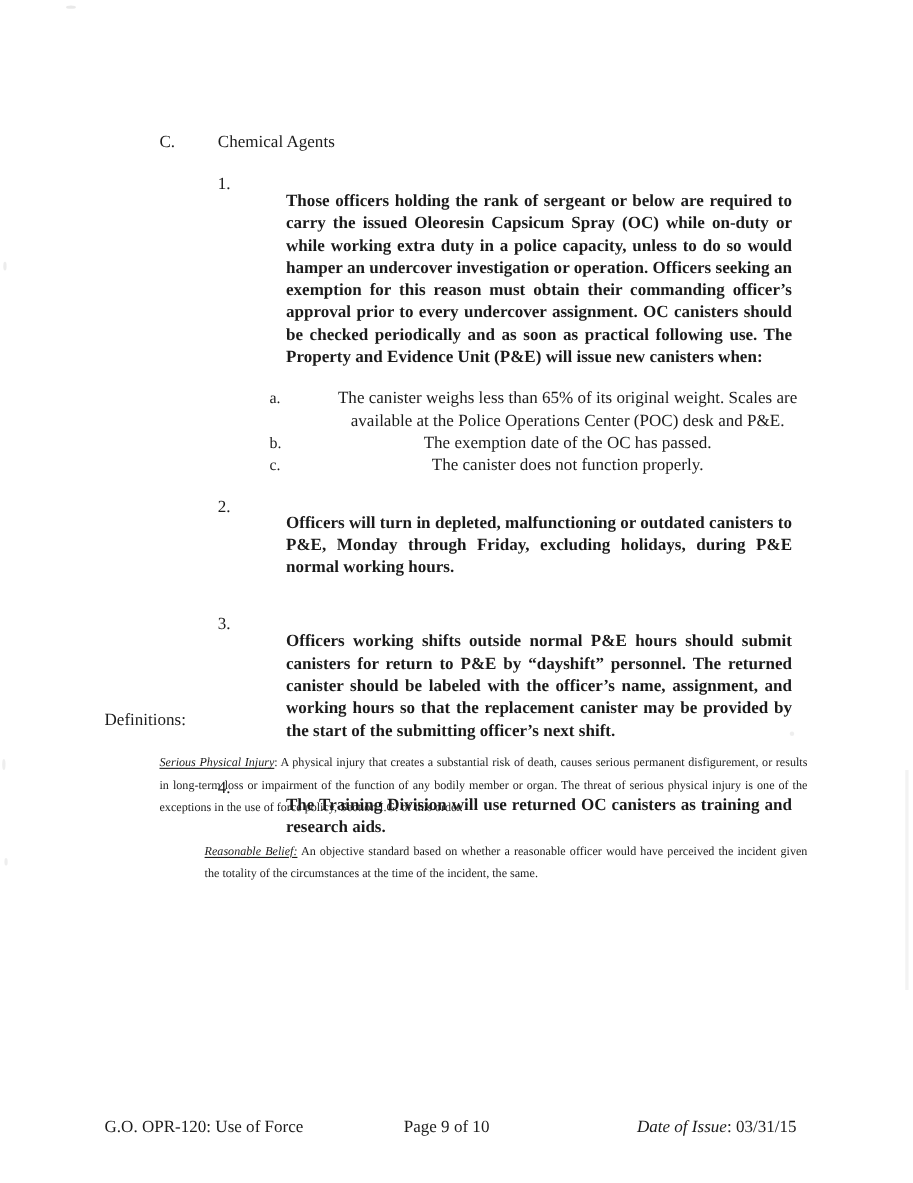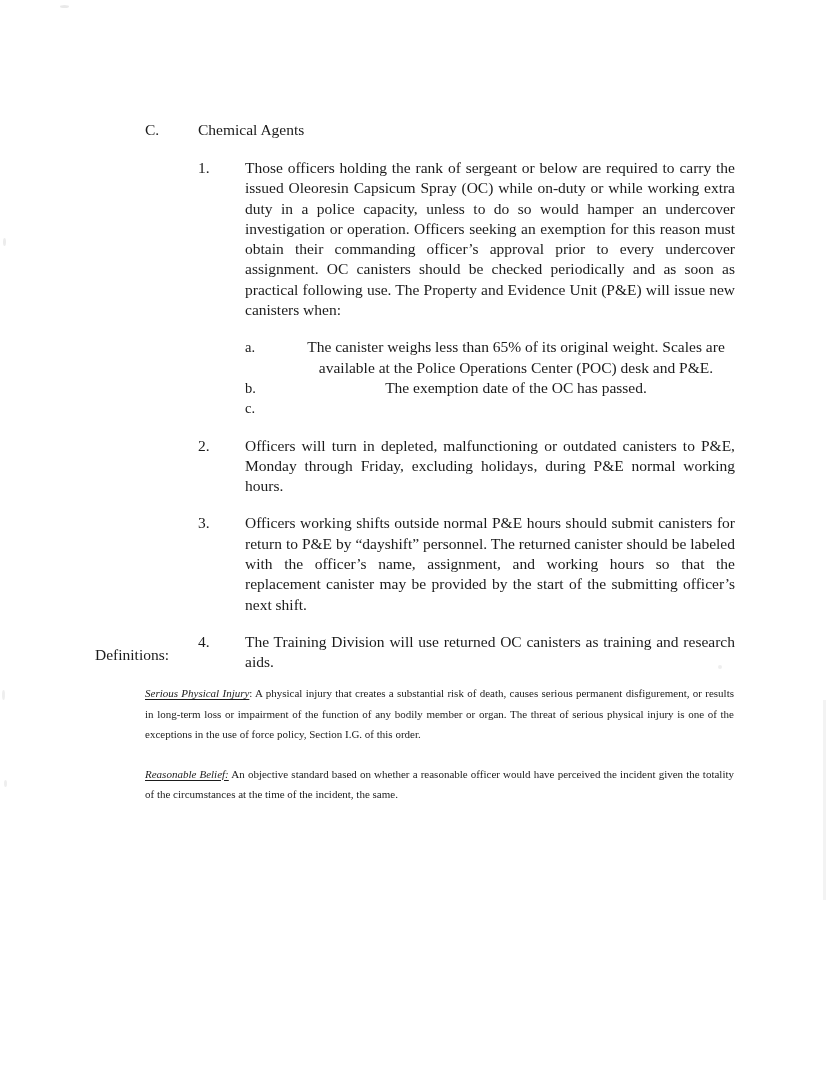--- a/index.html
+++ b/index.html
@@ -66,21 +66,22 @@
     line-height: 20.3px;
   }
   .num-body {
     flex: 1 1 auto;
     font-size: 15.5px;
     line-height: 20.3px;
     text-align: justify;
     text-justify: inter-word;
   }
   .num-body > p {
-    margin: 0;
+    margin: 15px;
+    font-weight: bold;
   }
 
   
   .sublist {
     margin-top: 17px;
   }
   .subitem {
     display: flex;
   }
   .sub-marker {
@@ -111,21 +112,21 @@
     top: 683px;
     width: 589px;
   }
   .def-para {
     font-size: 11px;
     line-height: 20.6px;
     text-align: justify;
     text-justify: inter-word;
     margin: 0 0 19px 0;
   }
-  .def-para:last-child { margin-bottom: 0; }
+  .def-para:last-child { margin-bottom: 0; margin-left: 41px; }
   .def-term {
     font-style: italic;
     text-decoration: underline;
     text-underline-offset: 2px;
   }
 
   
   .footer {
     position: absolute;
     left: 95px;
@@ -181,20 +182,21 @@
             <div class="subitem">
               <div class="sub-marker">a.</div>
               <div class="sub-body">The canister weighs less than 65% of its original weight. Scales are available at the Police Operations Center (POC) desk and P&amp;E.</div>
             </div>
             <div class="subitem">
               <div class="sub-marker">b.</div>
               <div class="sub-body">The exemption date of the OC has passed.</div>
             </div>
             <div class="subitem">
               <div class="sub-marker">c.</div>
+              <div class="sub-body">The canister does not function properly.</div>
             </div>
           </div>
         </div>
       </div>
       <div class="numitem">
         <div class="num-marker">2.</div>
         <div class="num-body">
           <p>Officers will turn in depleted, malfunctioning or outdated canisters to P&amp;E, Monday through Friday, excluding holidays, during P&amp;E normal working hours.</p>
         </div>
       </div>
@@ -211,14 +213,19 @@
         </div>
       </div>
     </div>
 
   <div class="definitions-label">Definitions:</div>
   <div class="definitions-body" id="definitions-body">
       <p class="def-para"><span class="def-term">Serious Physical Injury</span><span>: </span><span>A physical injury that creates a substantial risk of death, causes serious permanent disfigurement, or results in long-term loss or impairment of the function of any bodily member or organ. The threat of serious physical injury is one of the exceptions in the use of force policy, Section I.G. of this order.</span></p>
       <p class="def-para"><span class="def-term">Reasonable Belief:</span><span> </span><span>An objective standard based on whether a reasonable officer would have perceived the incident given the totality of the circumstances at the time of the incident, the same.</span></p>
     </div>
 
+  <div class="footer">
+    <div class="footer-left">G.O. OPR-120: Use of Force</div>
+    <div class="footer-center">Page 9 of 10</div>
+    <div class="footer-right"><span class="italic">Date of Issue</span><span>: 03/31/15</span></div>
+  </div>
 
 </div>
 
 </body></html>

